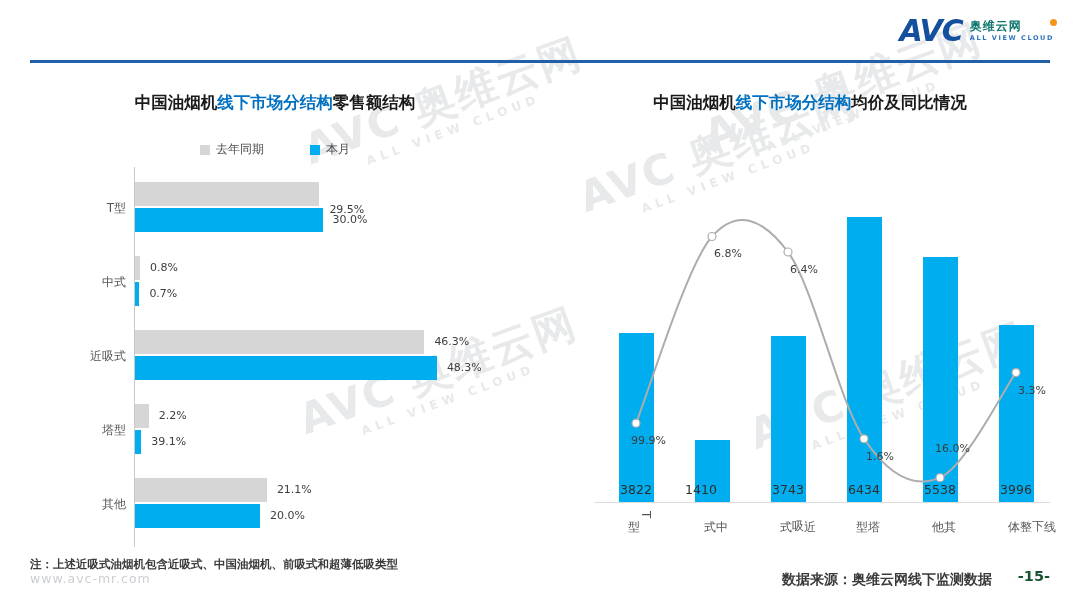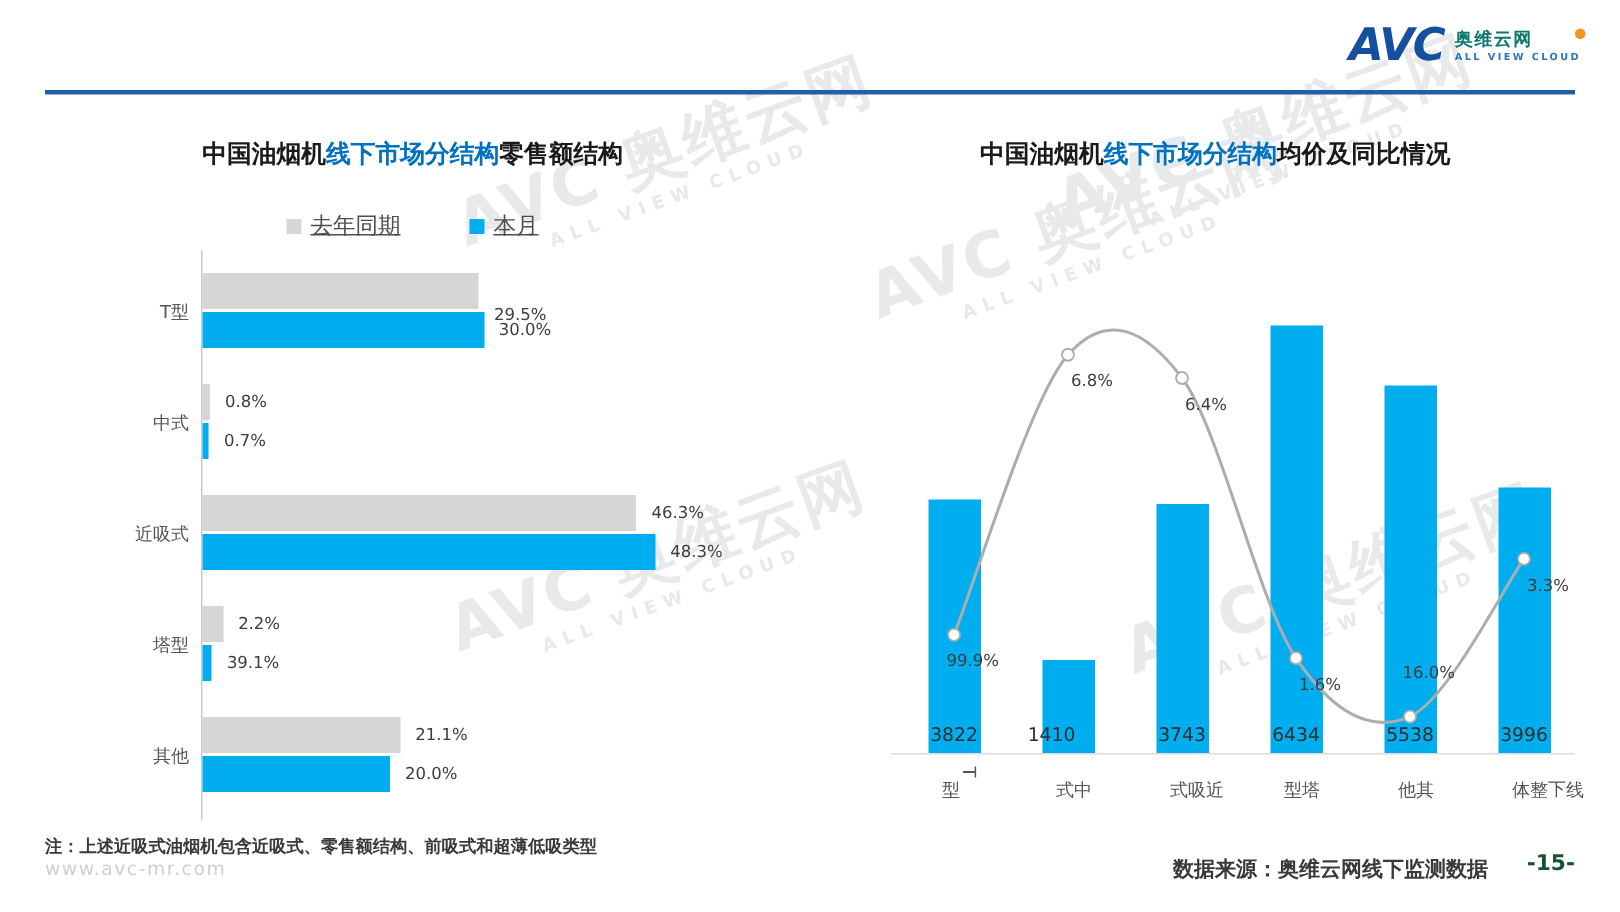--- a/index.html
+++ b/index.html
@@ -15,21 +15,21 @@
   .logo{position:absolute;right:26px;top:16px;display:flex;align-items:center;gap:7px;z-index:4;}
   .logo-avc{position:relative;font-size:30px;font-weight:900;font-style:italic;color:#15509E;letter-spacing:-1px;line-height:1;}
   .logo-dot{position:absolute;right:-3px;top:3px;width:7px;height:7px;border-radius:50%;background:#F7941D;}
   .logo-col{display:flex;flex-direction:column;align-items:flex-start;}
   .logo-cn{font-size:12px;font-weight:700;color:#0f766e;letter-spacing:1px;line-height:1.05;}
   .logo-en{font-size:6.5px;font-weight:700;color:#2F74C0;letter-spacing:1.6px;margin-top:2px;}
   
   .chart-title{position:absolute;top:92px;text-align:center;font-size:16.5px;font-weight:bold;color:#1a1a1a;z-index:2;}
   .chart-title .blue{color:#0070C0;}
   .legend{position:absolute;top:141px;display:flex;justify-content:center;gap:46px;z-index:2;}
-  .li{display:flex;align-items:center;gap:6px;font-size:15px;color:#4d4d4d;text-decoration:underline;}
+  .li{display:flex;align-items:center;gap:6px;font-size:12px;color:#4d4d4d;}
   .sw{display:inline-block;width:10px;height:10px;}
   .sw-gray{background:#D6D6D6;}
   .sw-blue{background:#00AEEF;}
   .bar-sw{display:inline-block;width:28px;height:10px;border-radius:4px;background:#00AEEF;}
   .line-sw{position:relative;display:inline-block;width:28px;height:2px;background:#AFAFAF;}
   .line-sw .dot{position:absolute;left:10px;top:-3.5px;width:7px;height:7px;border-radius:50%;
                 background:#fff;border:1.5px solid #AFAFAF;box-sizing:border-box;}
   
   #left-plot{position:absolute;left:134px;top:170px;width:330px;height:380px;z-index:1;}
   #left-plot::before{content:'';position:absolute;left:0;top:-3px;width:1px;height:380px;background:#C9C9C9;}
@@ -160,18 +160,18 @@
         <circle cx="418" cy="202.6" r="4" fill="#ffffff" stroke="#ADADAD" stroke-width="1.2"></circle>
       </svg>
       <div class="rpct" style="left: 8px; top: 232.2px; width: 60px;">99.9%</div>
       <div class="rpct" style="left: 84px; top: 45.48px; width: 60px;">6.8%</div>
       <div class="rpct" style="left: 160px; top: 61.04px; width: 60px;">6.4%</div>
       <div class="rpct" style="left: 236px; top: 247.76px; width: 60px;">1.6%</div>
       <div class="rpct" style="left: 312px; top: 239.66px; width: 60px;">16.0%</div>
       <div class="rpct" style="left: 388px; top: 181.63px; width: 60px;">3.3%</div>
     </div>
 
-  <div class="note">注：上述近吸式油烟机包含近吸式、零售额结构、前吸式和超薄低吸类型</div>
+  <div class="note">注：上述近吸式油烟机包含近吸式、中国油烟机、前吸式和超薄低吸类型</div>
   <div class="wm-url">www.avc-mr.com</div>
   <div class="source">数据来源：奥维云网线下监测数据</div>
   <div class="pagenum">-15-</div>
 
 </div>
 
 </body></html>

